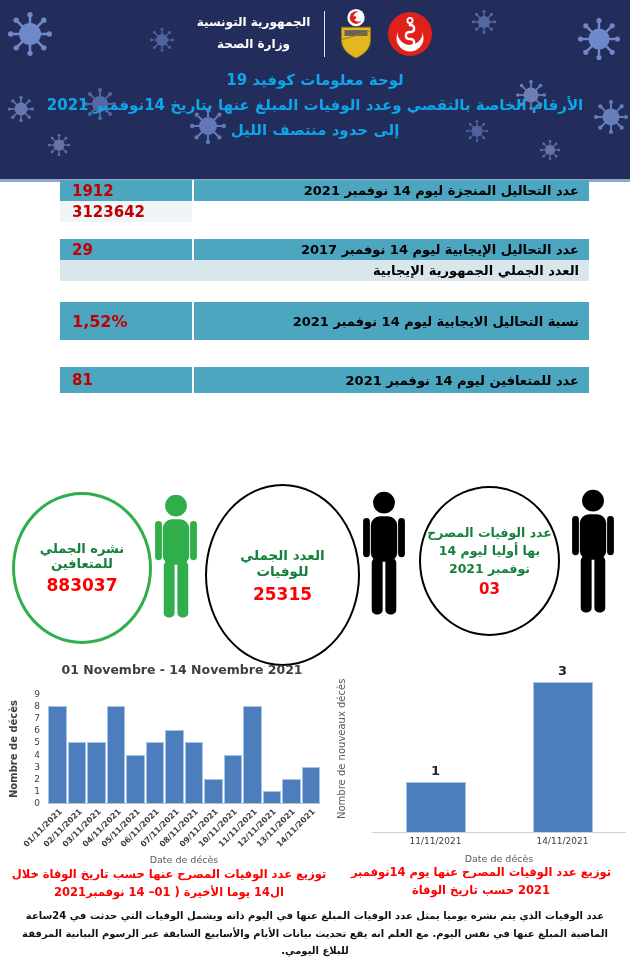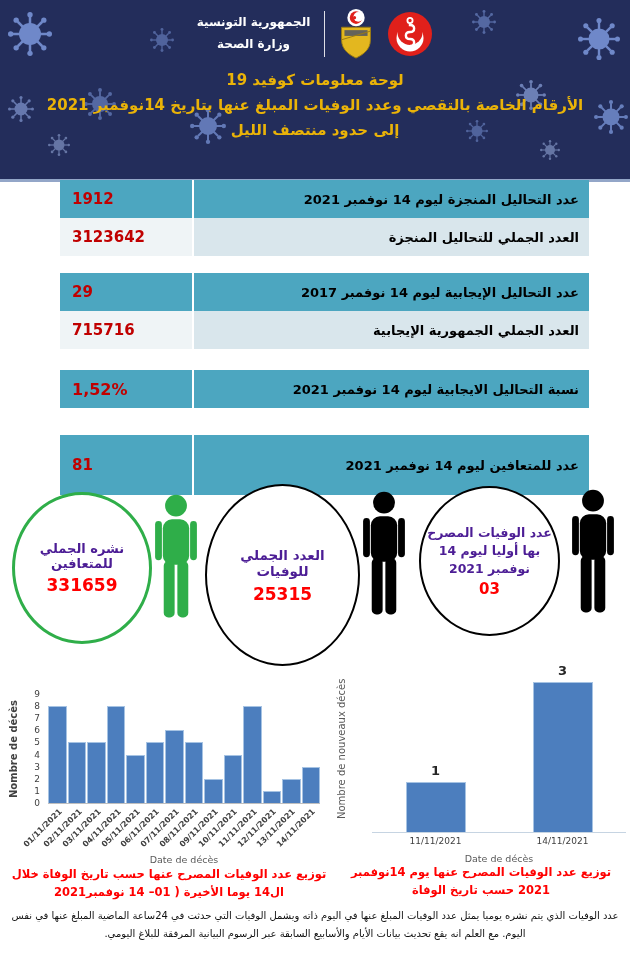--- a/index.html
+++ b/index.html
@@ -6,41 +6,41 @@
   .page{position:relative;width:630px;height:960px;background:#fff;overflow:hidden;
         font-family:"DejaVu Sans",sans-serif;}
 
   
   .hdr{position:absolute;left:0;top:0;width:630px;height:182px;background:var(--navy,#232D5B);overflow:hidden;}
   .hdr::after{content:"";position:absolute;left:0;bottom:0;width:100%;height:3px;background:#afc4e4;opacity:.8;}
   .virus{position:absolute;color:#7d99dd;filter:blur(.5px);}
   .gov-row{position:absolute;left:0;right:0;top:8px;display:flex;justify-content:center;align-items:center;gap:14px;}
   .gov-text{color:#fff;font-size:12px;font-weight:bold;text-align:center;direction:rtl;line-height:1.8;}
   .gov-div{width:1px;height:46px;background:#ffffff;opacity:.85;}
-  .title-blk{position:absolute;left:0;right:0;top:68px;text-align:center;color:#eab308;font-weight:bold;
+  .title-blk{position:absolute;left:0;right:0;top:68px;text-align:center;color:#0ea5e9;font-weight:bold;
              font-size:15px;line-height:1.65;direction:rtl;}
 
   
   .stats{position:absolute;left:60px;top:180px;width:529px;}
   .srow{display:flex;}
   .cell-val{width:134px;border-right:2px solid #fff;display:flex;align-items:center;
             padding-left:12px;font-weight:bold;font-size:15px;color:var(--value_red,#C00000);box-sizing:border-box;}
   .cell-lab{flex:1;direction:rtl;display:flex;align-items:center;padding-right:10px;
             font-weight:bold;font-size:13px;color:#000;box-sizing:border-box;}
   .teal .cell-val,.teal .cell-lab{background:var(--accent,#4CA6C0);}
   .light .cell-val{background:var(--accent_light_value,#EFF4F6);}
   .light .cell-lab{background:var(--accent_light_label,#D9E6EC);}
-  .h33{height:38px}.h42{height:60px}.h47{height:38px}
+  .h33{height:21px}.h42{height:26px}.h47{height:38px}
   .gap17{height:17px}.gap21{height:21px}.gap27{height:27px}
   .pct .cell-val{font-size:16px;}
 
   
   .circle{position:absolute;border-radius:50%;display:flex;flex-direction:column;justify-content:center;
           align-items:center;text-align:center;direction:rtl;box-sizing:border-box;background:#fff;}
-  .circle .clab{font-weight:bold;color:#4c1d95;white-space:pre-line;}
+  .circle .clab{font-weight:bold;color:#15803d;white-space:pre-line;}
   .circle .cval{font-weight:bold;color:var(--caption_red,#F00);}
   .c-green{left:12px;top:492px;width:140px;height:152px;border:3px solid var(--green,#2FAE49);}
   .c-green .clab{font-size:13px;width:112px;}
   .c-green .cval{font-size:17px;margin-top:4px;}
   .c-deaths{left:205px;top:484px;width:155px;height:182px;border:2.5px solid #000;}
   .c-deaths .clab{font-size:13.5px;width:120px;}
   .c-deaths .cval{font-size:17px;margin-top:5px;}
   .c-new{left:419px;top:486px;width:141px;height:150px;border:2.5px solid #000;}
   .c-new .clab{font-size:12.5px;line-height:1.45;}
   .c-new .cval{font-size:15px;margin-top:2px;}
@@ -77,21 +77,21 @@
   .rc-cats{position:absolute;left:36px;right:4px;top:181px;display:flex;justify-content:space-around;}
   .rc-cats div{font-size:9px;color:#404040;}
   .rc-xlab{position:absolute;left:36px;right:4px;top:198px;text-align:center;font-size:9.5px;color:#595959;}
 
   
   .cap{position:absolute;text-align:center;font-weight:bold;color:var(--caption_red,#F00);
        font-size:11.5px;line-height:1.55;direction:rtl;}
   .cap-left{left:10px;top:866px;width:318px;}
   .cap-right{left:338px;top:864px;width:286px;}
   .footnote{position:absolute;left:8px;top:907px;width:614px;text-align:center;direction:rtl;
-            font-size:10px;font-weight:normal;color:#111;line-height:1.75;}
+            font-size:10px;font-weight:bold;color:#111;line-height:1.75;}
 </style>
 </head>
 <body>
 
 <svg width="0" height="0" style="position:absolute">
   <defs>
     <symbol id="person" viewBox="0 0 110 300">
       <circle cx="55" cy="26" r="24" fill="currentColor"></circle>
       <rect x="26" y="56" width="58" height="100" rx="20" fill="currentColor"></rect>
       <rect x="9" y="60" width="15" height="86" rx="7.5" fill="currentColor"></rect>
@@ -202,37 +202,31 @@
           <span>1912</span>
         </div>
       <div class="cell-lab">
           <span>عدد التحاليل المنجزة ليوم  14 نوفمبر 2021</span>
         </div>
     </div>
     <div class="srow light h33">
       <div class="cell-val">
           <span>3123642</span>
         </div>
-      <div class="cell-lab">
-          <span>العدد الجملي للتحاليل المنجزة</span>
-        </div>
     </div>
     <div class="gap17"></div>
     <div class="srow teal h33">
       <div class="cell-val">
           <span>29</span>
         </div>
       <div class="cell-lab">
           <span>عدد التحاليل الإيجابية ليوم  14 نوفمبر 2017</span>
         </div>
     </div>
     <div class="srow light h33">
-      <div class="cell-val">
-          <span>715716</span>
-        </div>
       <div class="cell-lab">
           <span>العدد الجملي الجمهورية الإيجابية</span>
         </div>
     </div>
     <div class="gap21"></div>
     <div class="srow teal h47 pct">
       <div class="cell-val">
           <span>1,52%</span>
         </div>
       <div class="cell-lab">
@@ -245,21 +239,21 @@
           <span>81</span>
         </div>
       <div class="cell-lab">
           <span>عدد للمتعافين ليوم 14 نوفمبر 2021</span>
         </div>
     </div>
   </div>
 
   <div class="circle c-green">
     <div class="clab">نشره الجملي للمتعافين</div>
-    <div class="cval">331659</div>
+    <div class="cval">883037</div>
   </div>
   <svg class="person p-green">
       <use href="#person"></use>
     </svg>
 
   <div class="circle c-deaths">
     <div class="clab">العدد الجملي للوفيات</div>
     <div class="cval">25315</div>
   </div>
   <svg class="person p-black1">
@@ -270,20 +264,21 @@
     <div class="clab">عدد الوفيات المصرح
 بها أوليا ليوم 14
 نوفمبر  2021</div>
     <div class="cval">03</div>
   </div>
   <svg class="person p-black2">
       <use href="#person"></use>
     </svg>
 
   <div class="lc">
+    <div class="lc-title">01 Novembre - 14 Novembre 2021</div>
     <div class="lc-ylab">Nombre de décès</div>
     <div class="lc-yticks" id="lc-yticks">
         <div style="top: 105px;">0</div>
         <div style="top: 92.8889px;">1</div>
         <div style="top: 80.7778px;">2</div>
         <div style="top: 68.6667px;">3</div>
         <div style="top: 56.5556px;">4</div>
         <div style="top: 44.4444px;">5</div>
         <div style="top: 32.3333px;">6</div>
         <div style="top: 20.2222px;">7</div>

